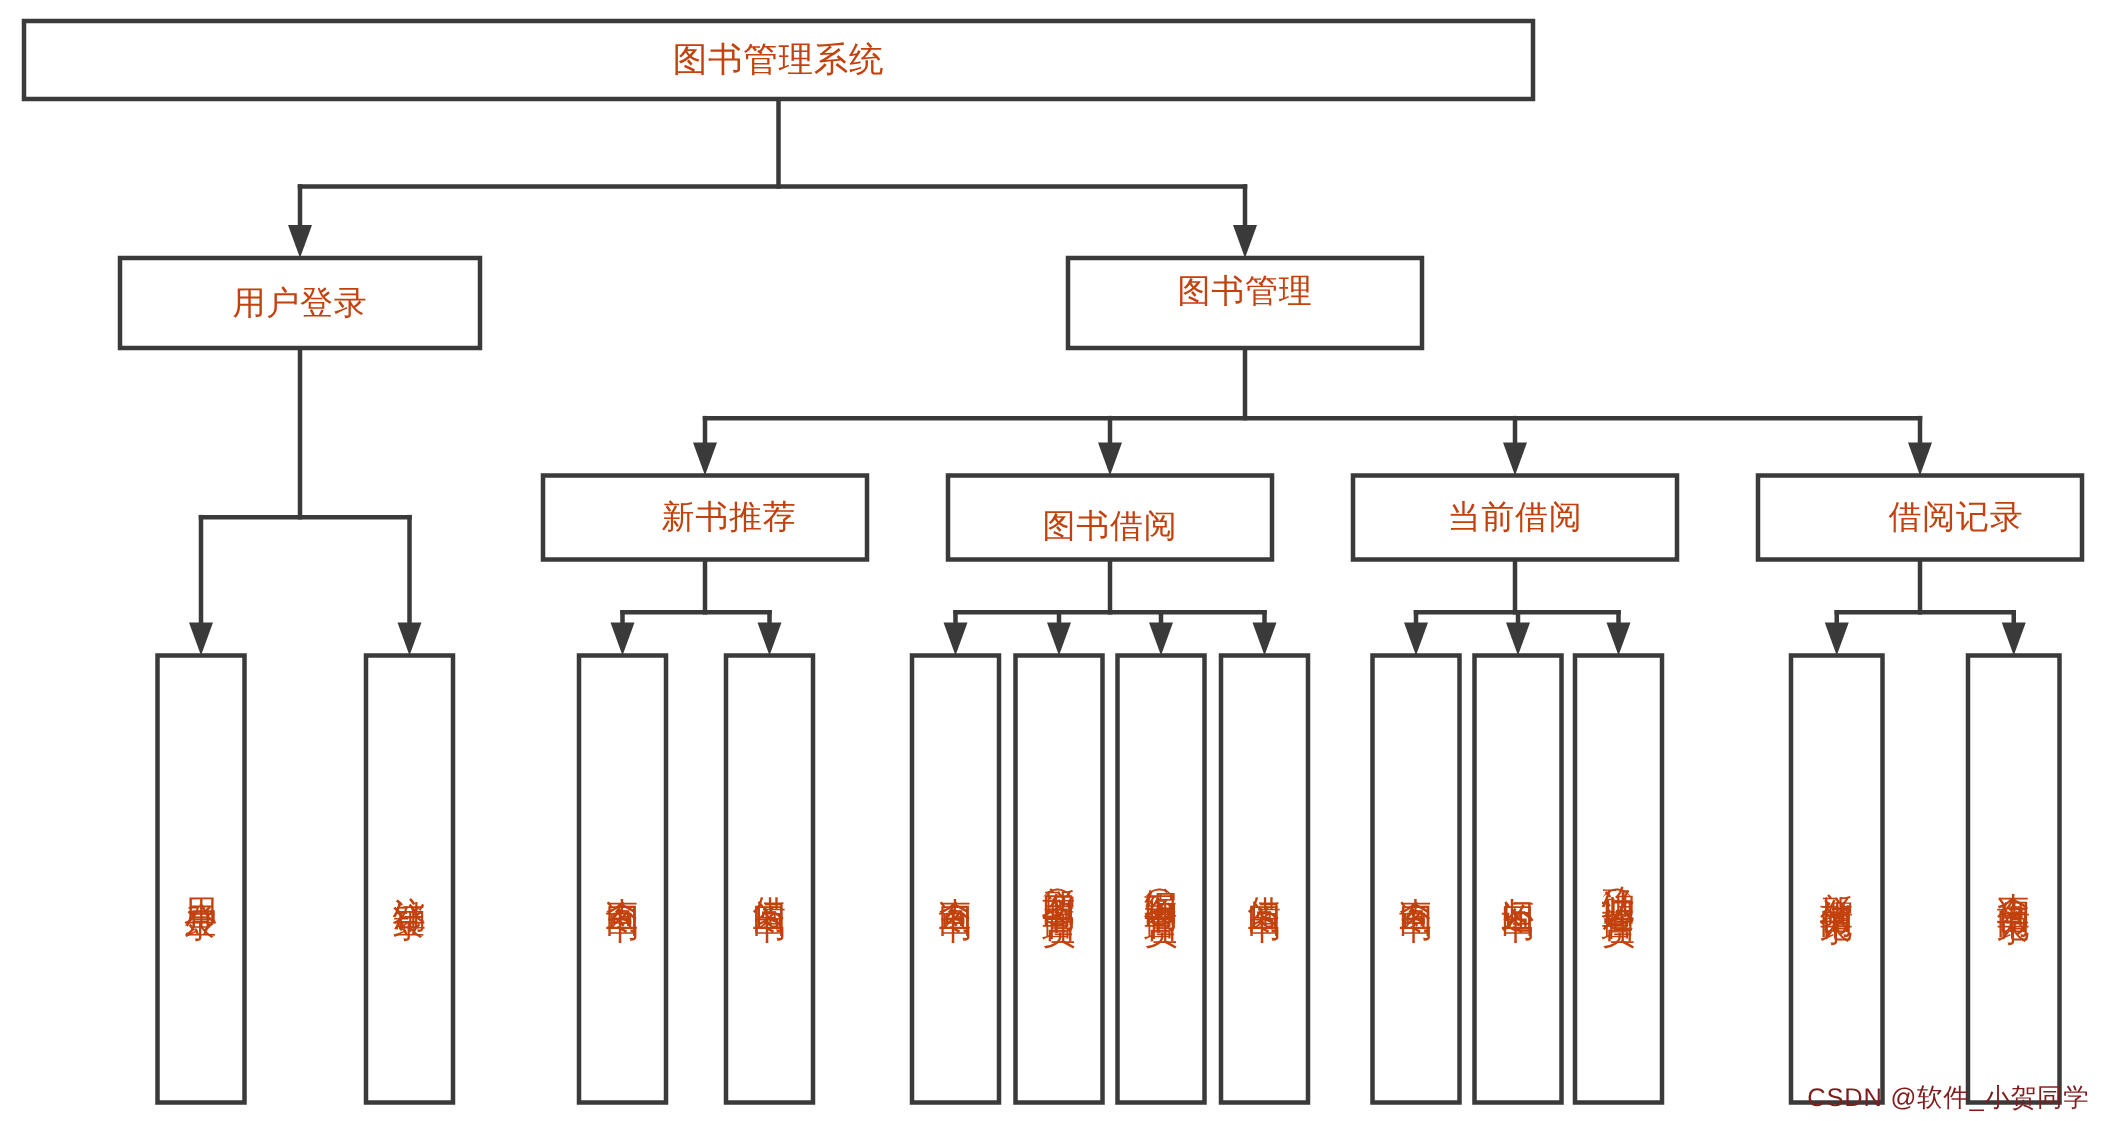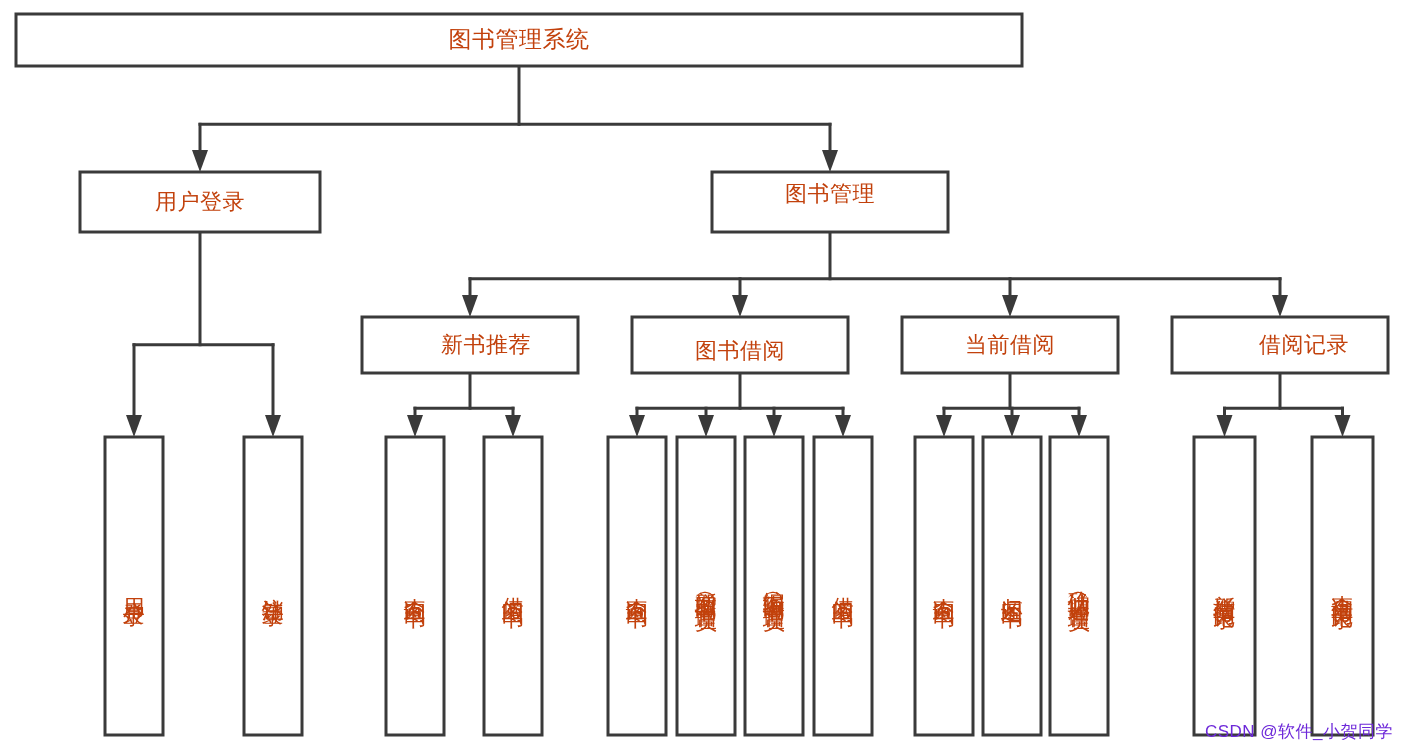--- a/index.html
+++ b/index.html
@@ -67,21 +67,21 @@
     white-space: nowrap;
   }
   .node-label.root {
     font-size: 23px;
   }
   .watermark {
     position: absolute;
     right: 12px;
     bottom: 4px;
     font-size: 17px;
-    color: #6d28d9;
+    color: #7f1d1d;
     font-family: "Liberation Sans", "DejaVu Sans", sans-serif;
     letter-spacing: 0.5px;
     white-space: nowrap;
   }
 </style>
 </head>
 <body>
 
 <div id="diagram-root">
 

